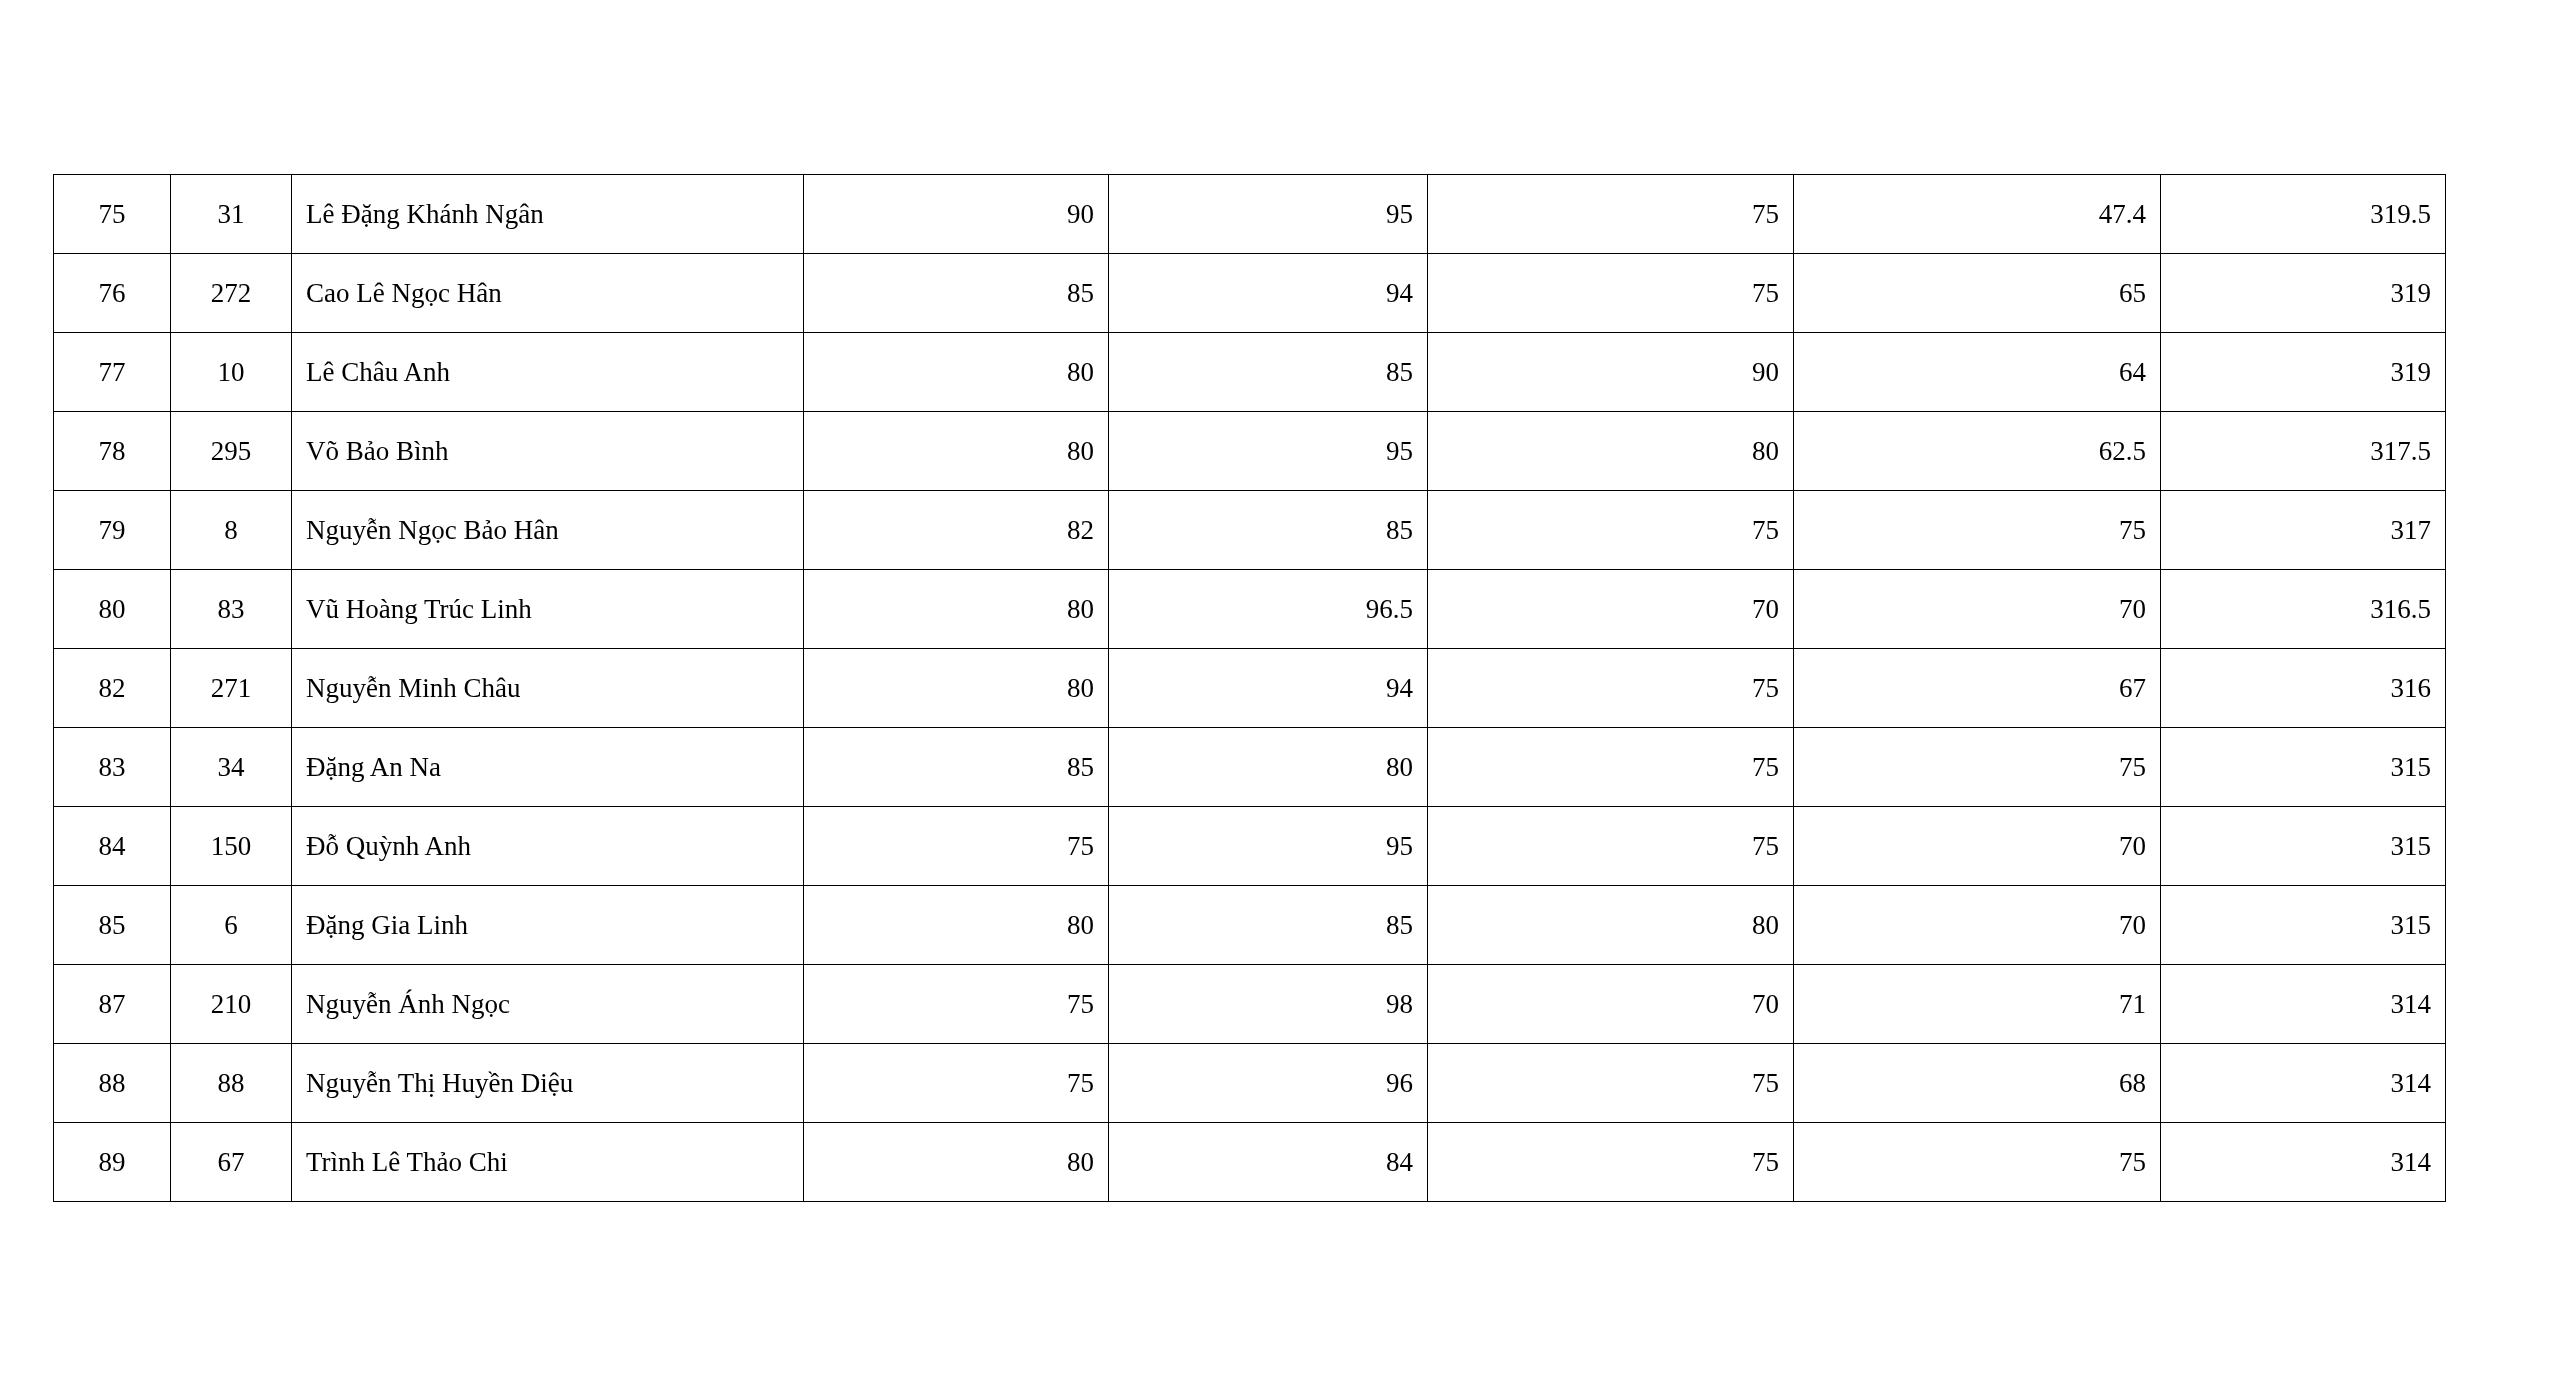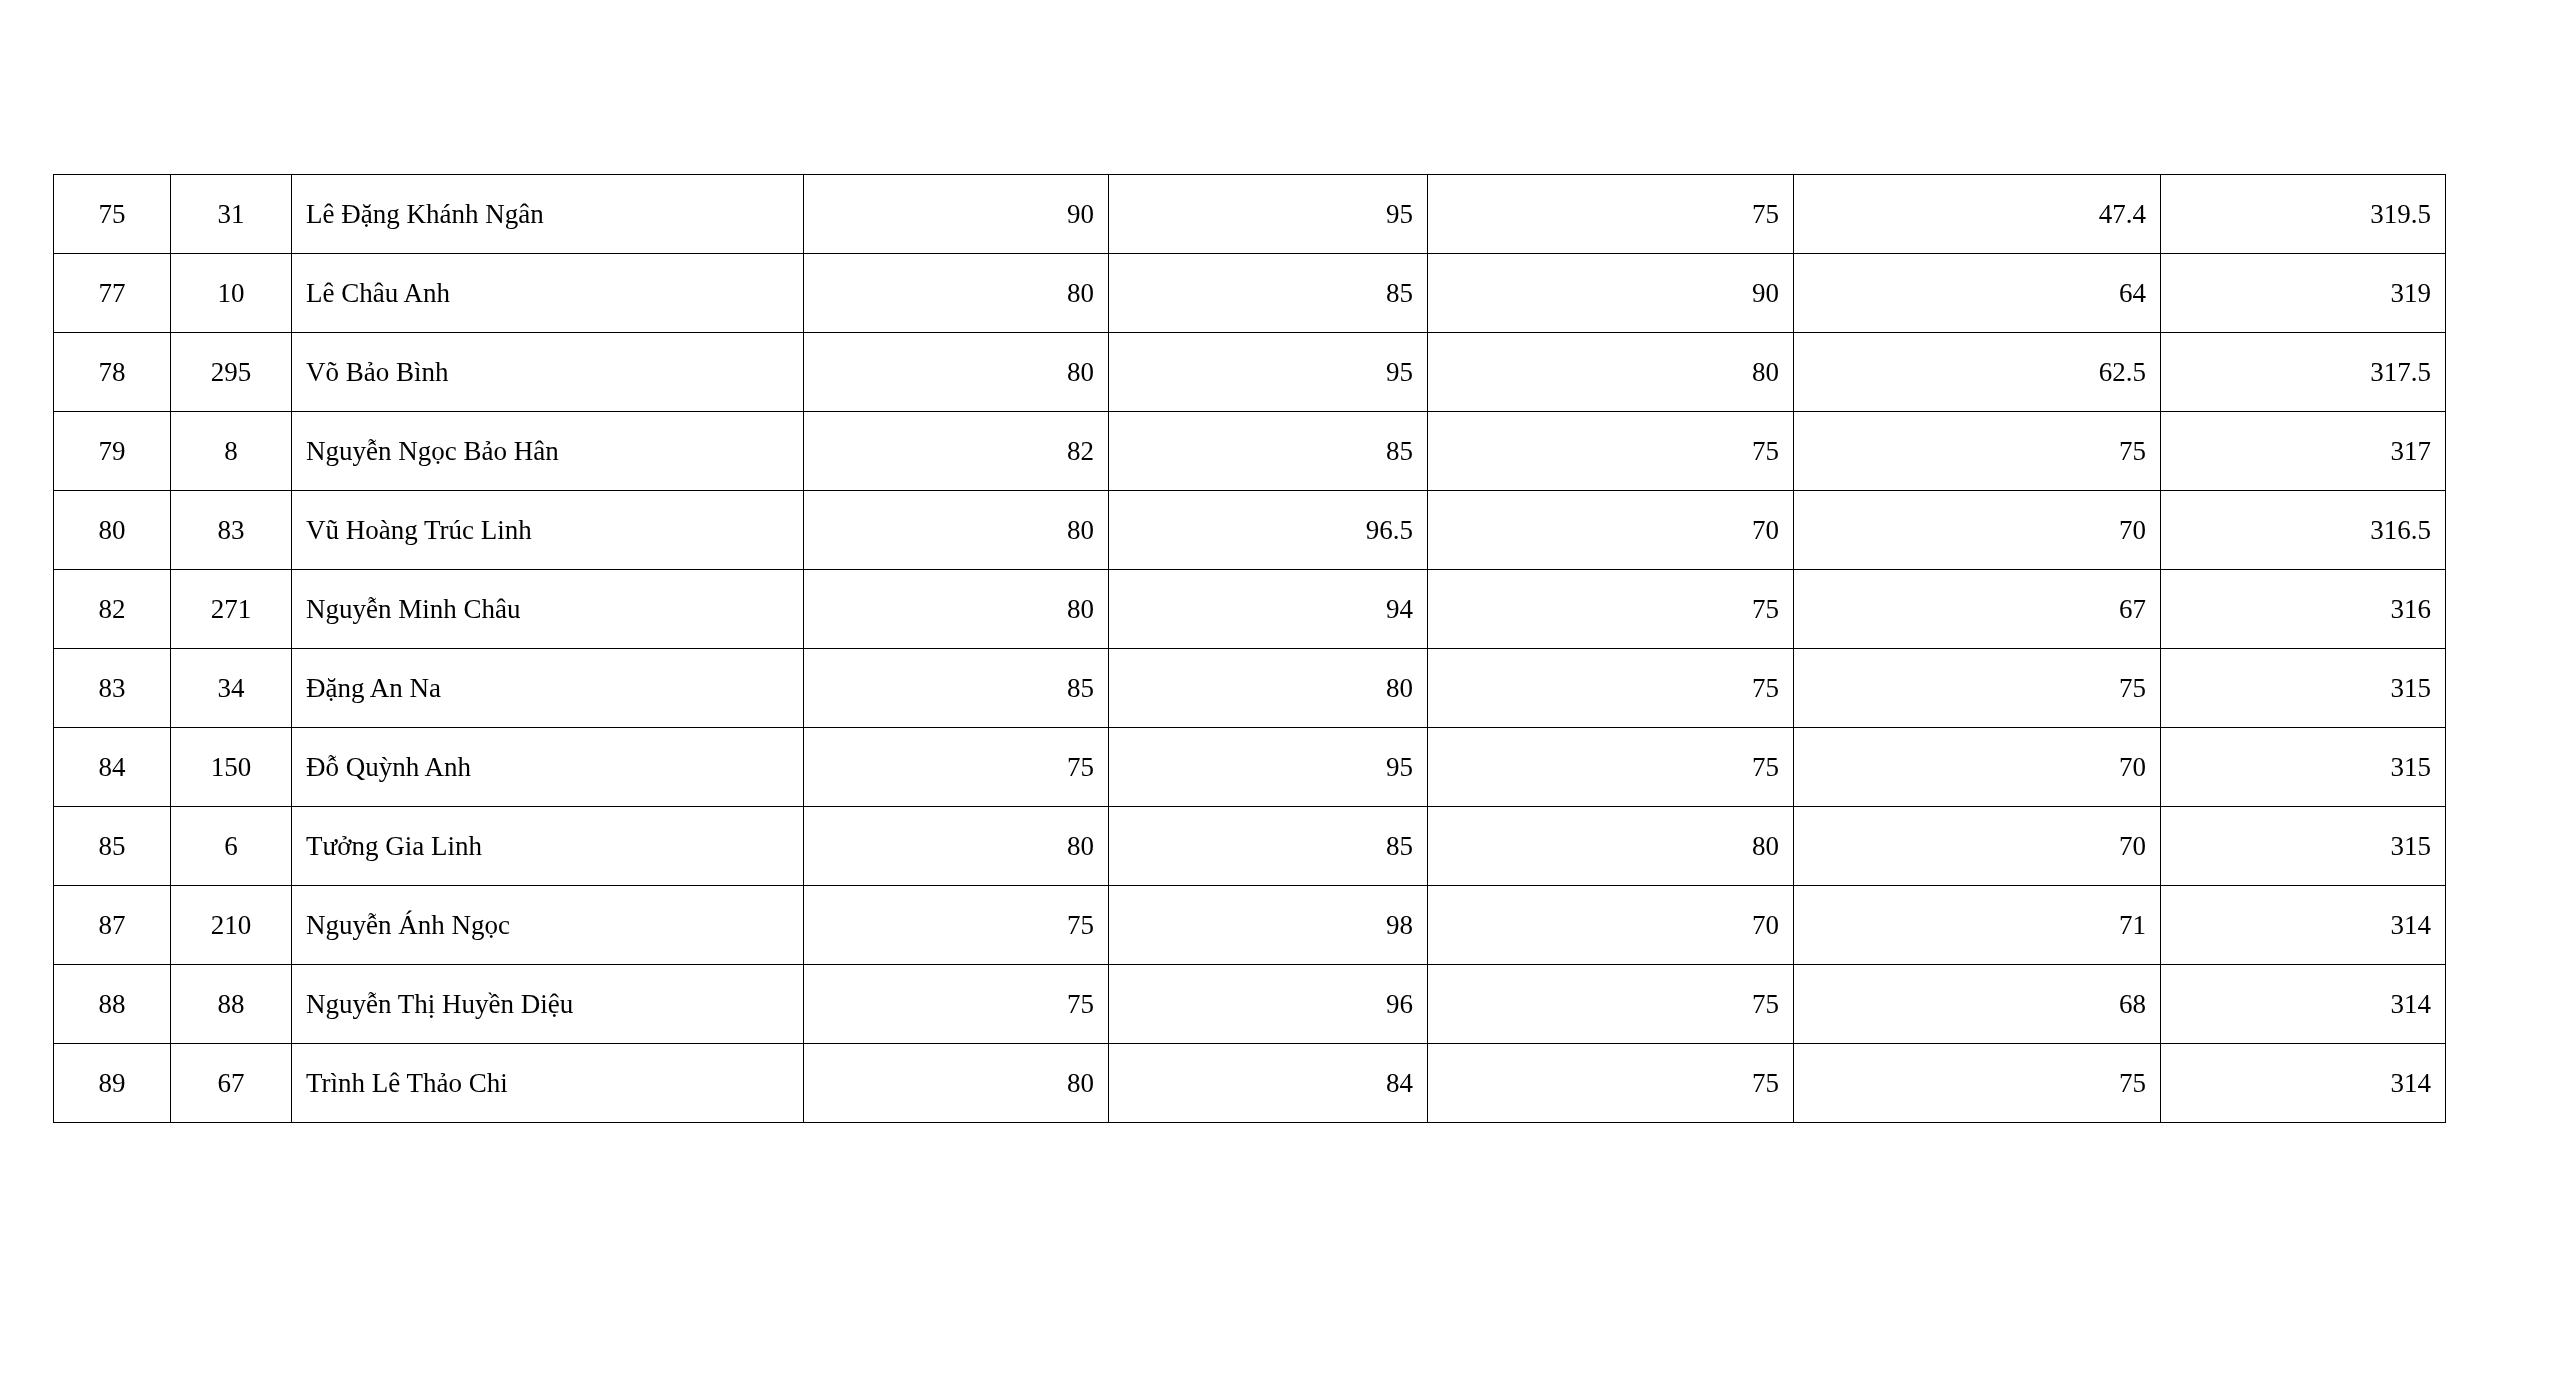--- a/index.html
+++ b/index.html
@@ -76,20 +76,30 @@
             <td class="rank">75</td>
             <td class="id">31</td>
             <td class="name">Lê Đặng Khánh Ngân</td>
             <td class="num">90</td>
             <td class="num">95</td>
             <td class="num">75</td>
             <td class="num">47.4</td>
             <td class="num">319.5</td>
           </tr>
           <tr>
+            <td class="rank">76</td>
+            <td class="id">272</td>
+            <td class="name">Cao Lê Ngọc Hân</td>
+            <td class="num">85</td>
+            <td class="num">94</td>
+            <td class="num">75</td>
+            <td class="num">65</td>
+            <td class="num">319</td>
+          </tr>
+          <tr>
             <td class="rank">77</td>
             <td class="id">10</td>
             <td class="name">Lê Châu Anh</td>
             <td class="num">80</td>
             <td class="num">85</td>
             <td class="num">90</td>
             <td class="num">64</td>
             <td class="num">319</td>
           </tr>
           <tr>
@@ -148,21 +158,21 @@
             <td class="name">Đỗ Quỳnh Anh</td>
             <td class="num">75</td>
             <td class="num">95</td>
             <td class="num">75</td>
             <td class="num">70</td>
             <td class="num">315</td>
           </tr>
           <tr>
             <td class="rank">85</td>
             <td class="id">6</td>
-            <td class="name">Tưởng Gia Linh</td>
+            <td class="name">Đặng Gia Linh</td>
             <td class="num">80</td>
             <td class="num">85</td>
             <td class="num">80</td>
             <td class="num">70</td>
             <td class="num">315</td>
           </tr>
           <tr>
             <td class="rank">87</td>
             <td class="id">210</td>
             <td class="name">Nguyễn Ánh Ngọc</td>

